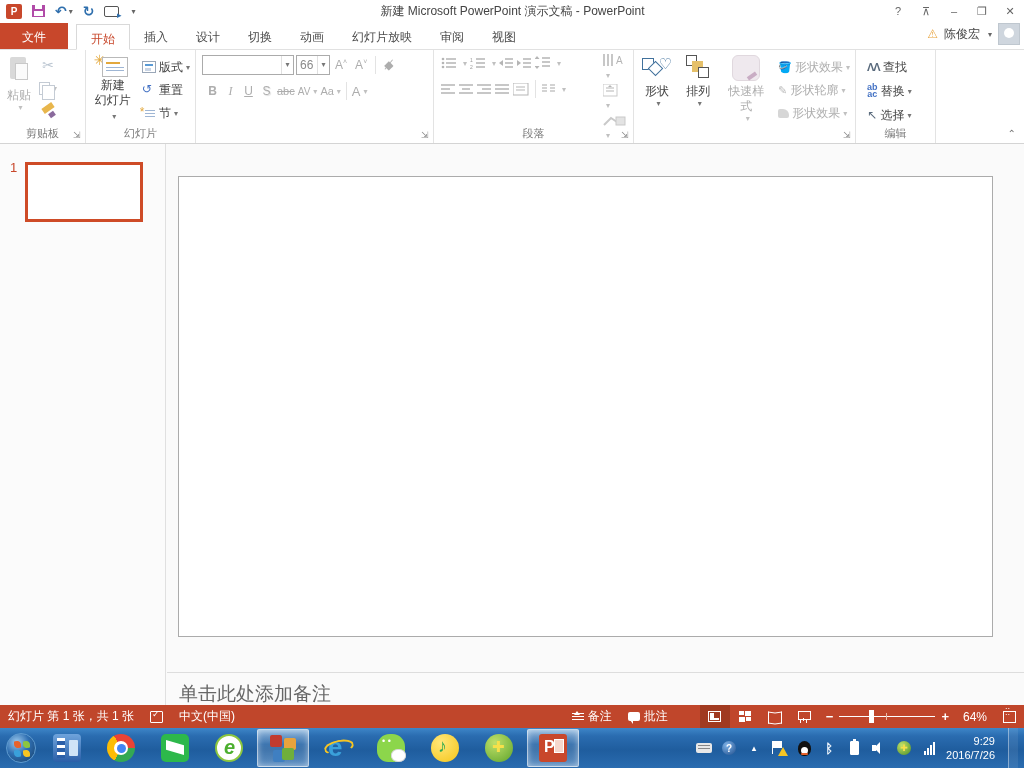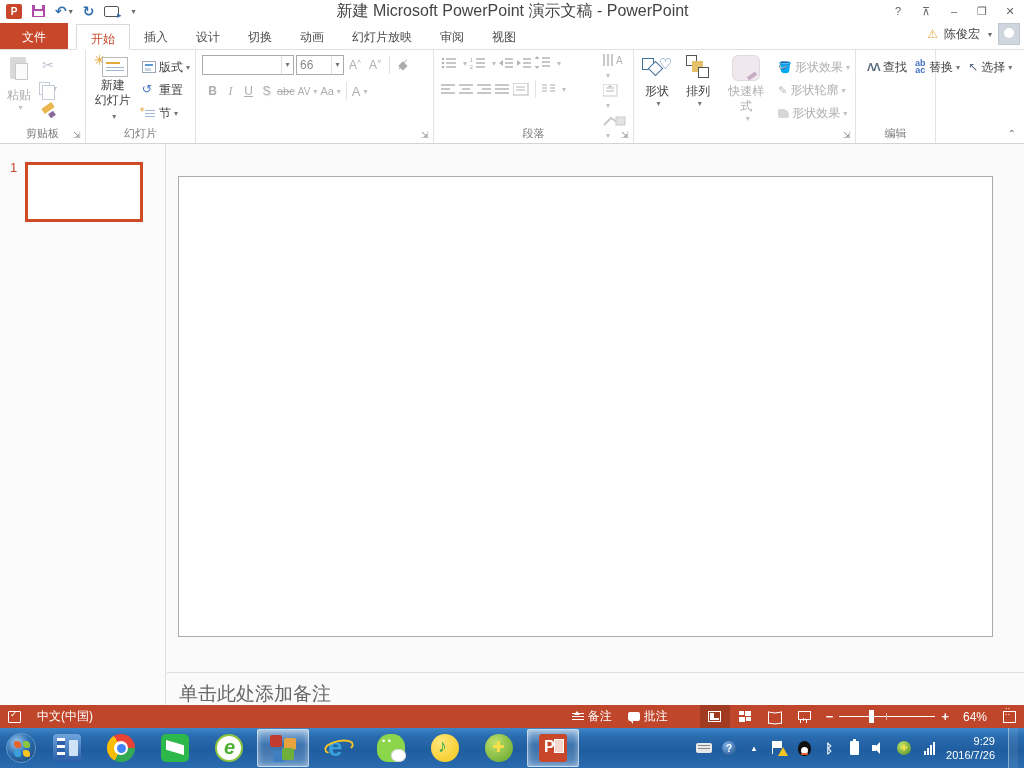--- a/index.html
+++ b/index.html
@@ -14,21 +14,21 @@
   .qat-btn { display:flex; align-items:center; height:18px; cursor:default; }
   .ppt-appicon { width:16px; height:15px; background:#C8472B; border-radius:2px; color:#fff;
     font-size:10px; font-weight:bold; display:flex; align-items:center; justify-content:center; }
   .save-ic { width:13px; height:12px; background:#B14BA8; position:relative; }
   .save-ic:before { content:""; position:absolute; left:3px; top:0; width:7px; height:4px; background:#fff; }
   .save-ic:after  { content:""; position:absolute; left:2px; bottom:1px; width:9px; height:5px; background:#fff; }
   .undo-g { color:#2F6FAD; font-size:14px; font-weight:bold; line-height:1; }
   .mini-dd { font-size:8px; color:#666; margin-left:2px; }
   .present-ic { width:15px; height:11px; border:1px solid #555; border-radius:2px; position:relative; }
   .present-ic:before { content:"▸"; position:absolute; right:-3px; bottom:-4px; color:#2F6FAD; font-size:9px; }
-  .title-text { position:absolute; left:1px; right:0; text-align:center; color:#444; font-size:16px; pointer-events:none; }
+  .title-text { position:absolute; left:1px; right:0; text-align:center; color:#444; font-size:12px; pointer-events:none; }
   .winctl { margin-left:auto; display:flex; align-items:center; height:22px; }
   .winctl .wbtn { width:28px; height:22px; display:flex; align-items:center; justify-content:center;
     color:#666; font-size:11px; cursor:default; }
 
   
   .tabrow { position:absolute; left:0; top:22px; width:1024px; height:28px; background:#fff;
     border-bottom:1px solid #E1E1E1; display:flex; align-items:flex-end; }
   .tab-file { background:#C8472B; color:#fff; padding:6px 22px; height:26px; margin-right:8px; }
   .tab { padding:6px 14px; height:26px; color:#4A4A4A; }
   .tab.active { background:#fff; color:#C8472B; border:1px solid #D9D9D9; border-bottom:1px solid #fff; margin-bottom:-1px; }
@@ -116,21 +116,21 @@
   .arrange-ic .a2 { position:absolute; left:7px; top:6px; width:11px; height:11px; background:#E5C06A; }
   .arrange-ic .a3 { position:absolute; left:13px; top:12px; width:11px; height:11px; border:1px solid #555; background:#fff; }
   .qstyle-ic { width:28px; height:26px; border-radius:6px; background:#EFE9EE; border:1px solid #E0D8DE; position:relative; }
   .qstyle-ic:before { content:""; position:absolute; right:2px; bottom:2px; width:10px; height:4px; background:#C9ADC4; transform:rotate(-35deg); }
   .fill-ic { color:#C9B9A6; font-size:11px; }
   .line-ic { color:#BDBDBD; font-size:11px; }
   .eff-ic { width:11px; height:9px; background:#D6D6D6; border-radius:2px 6px 2px 2px; }
 
   
   .g-edit { width:80px; }
-  .edit-col { display:flex; flex-direction:row; gap:2px; padding:4px 0 0 6px; }
+  .edit-col { display:flex; flex-direction:column; gap:2px; padding:4px 0 0 6px; }
   .binoc { color:#5A6B7D; font-weight:bold; font-size:11px; letter-spacing:-1px; }
   .repl-ic { color:#4472C4; font-size:9px; font-weight:bold; line-height:0.8; text-align:center; }
   .cursor-ic { color:#5A6B7D; font-size:12px; }
   .ribbon-collapse { position:absolute; right:8px; bottom:4px; color:#777; font-size:10px; }
 
   
   .main { position:absolute; left:0; top:144px; width:1024px; height:561px; background:#FAFAFA; }
   .thumb-panel { position:absolute; left:0; top:0; width:166px; height:561px; background:#FBFBFB; border-right:1px solid #E0E0E0; }
   .thumb-num { position:absolute; left:10px; top:16px; color:#C8472B; font-size:13px; }
   .thumb-box { position:absolute; left:25px; top:18px; width:118px; height:60px; background:#fff; border:3px solid #CE4B27; }
@@ -367,21 +367,21 @@
       </div>
       <div class="rgroup-label">幻灯片</div>
     </div>
 
     <div class="rgroup g-font">
       <div class="font-r1">
         <div class="combo" style="width:92px;">
           <span class="val"></span>
             <span class="ca">▾</span>
           </div>
-        <div class="combo" style="width:48px;">
+        <div class="combo" style="width:34px;">
           <span class="val">66</span>
             <span class="ca">▾</span>
           </div>
         <div class="glyph-btn">A<sup style="font-size:7px;">˄</sup></div>
         <div class="glyph-btn">A<sup style="font-size:7px;">˅</sup></div>
         <span class="vsep"></span>
         <div class="glyph-btn">◆̸</div>
       </div>
       <div class="font-r2">
         <div class="fb" style="font-weight:bold;">B</div>
@@ -619,20 +619,21 @@
       <div class="thumb-box"></div>
     </div>
     <div class="canvas"></div>
     <div class="notes-divider"></div>
     <div class="notes-area">
       <div class="notes-text">单击此处添加备注</div>
     </div>
   </div>
 
   <div class="statusbar">
+    <div class="sb-item">幻灯片 第 1 张，共 1 张</div>
     <div class="sb-item">
         <span class="spell-ic"></span>
       </div>
     <div class="sb-item">中文(中国)</div>
     <div class="sb-right">
       <div class="sb-item">
         <span class="notes-ic"></span>
         <span>备注</span>
         </div>
       <div class="sb-item">

